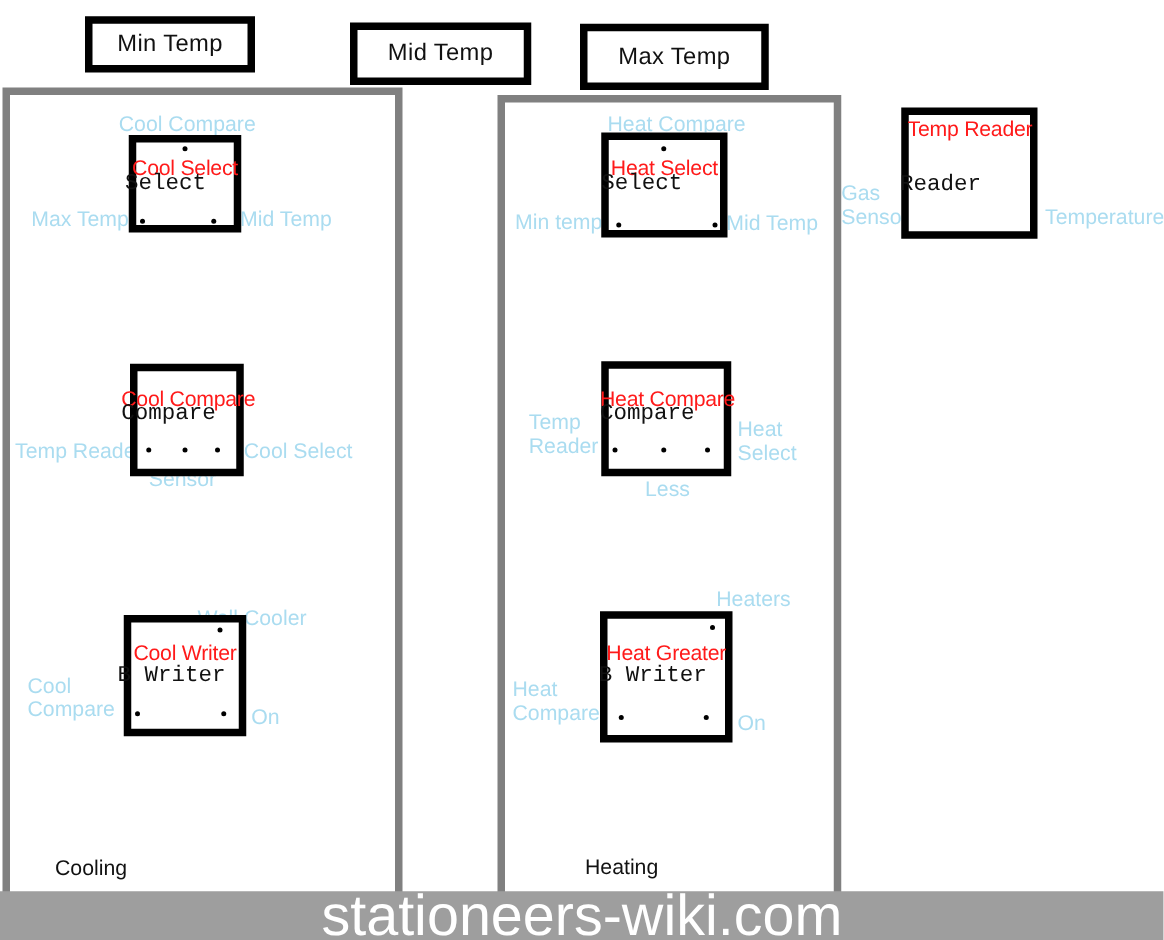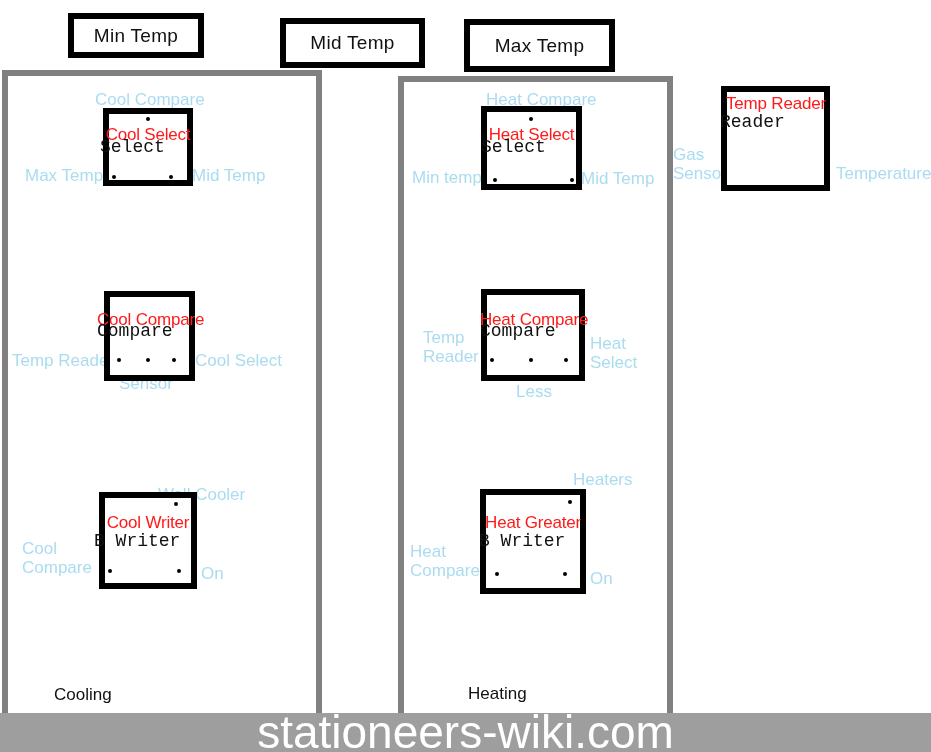--- a/index.html
+++ b/index.html
@@ -126,21 +126,21 @@
 
   <div class="devbox" style="left:280px; top:18px; width:145px; height:50px;">
     <span>Mid Temp</span>
   </div>
 
   <div class="devbox" style="left:464px; top:19px; width:151px; height:53px;">
     <span>Max Temp</span>
   </div>
 
   <div class="panel" style="left:2px; top:70px; width:320px; height:652px;"></div>
-  <div class="panel-label" style="left:54px; top:685px;">Cooling</div>
+  <div class="panel-label" style="left:44px; top:685px;">Cooling</div>
 
   <div class="panel" style="left:398px; top:76px; width:275px; height:646px;"></div>
   <div class="panel-label" style="left:468px; top:684px;">Heating</div>
 
   <div class="node" style="left:103px; top:108px; width:90px; height:78px;"></div>
   <div class="node-title" style="left:100px; top:125px; width:96px;">Cool Select</div>
   <div class="node-type" style="left:100px; top:137px; width:96px;">Select</div>
   <div class="pin" style="left:146px; top:117px;"></div>
   <div class="pin" style="left:112px; top:175px;"></div>
   <div class="pin" style="left:169px; top:175px;"></div>
@@ -193,20 +193,20 @@
   <div class="node-type" style="left:479px; top:531px; width:108px;">B Writer</div>
   <div class="pin" style="left:568px; top:500px;"></div>
   <div class="pin" style="left:495px; top:572px;"></div>
   <div class="pin" style="left:563px; top:572px;"></div>
   <div class="port" style="left:573px; top:470px;">Heaters</div>
   <div class="port multiline" style="left:410px; top:542px; width:78px;">Heat Compare</div>
   <div class="port" style="left:590px; top:569px;">On</div>
 
   <div class="node" style="left:721px; top:86px; width:109px; height:105px;"></div>
   <div class="node-title" style="left:720px; top:94px; width:112px;">Temp Reader</div>
-  <div class="node-type" style="left:720px; top:112px; width:112px;">Reader</div>
+  <div class="node-type" style="left:720px; top:138px; width:112px;">Reader</div>
   <div class="port multiline" style="left:673px; top:145px; width:54px;">Gas Sensor</div>
   <div class="port" style="left:836px; top:164px;">Temperature</div>
 
   <div id="watermark-bar" style="top:713px; height:39px;"></div>
   <div id="watermark-text" style="top:705px;">stationeers-wiki.com</div>
 
 </div>
 
 </body></html>

